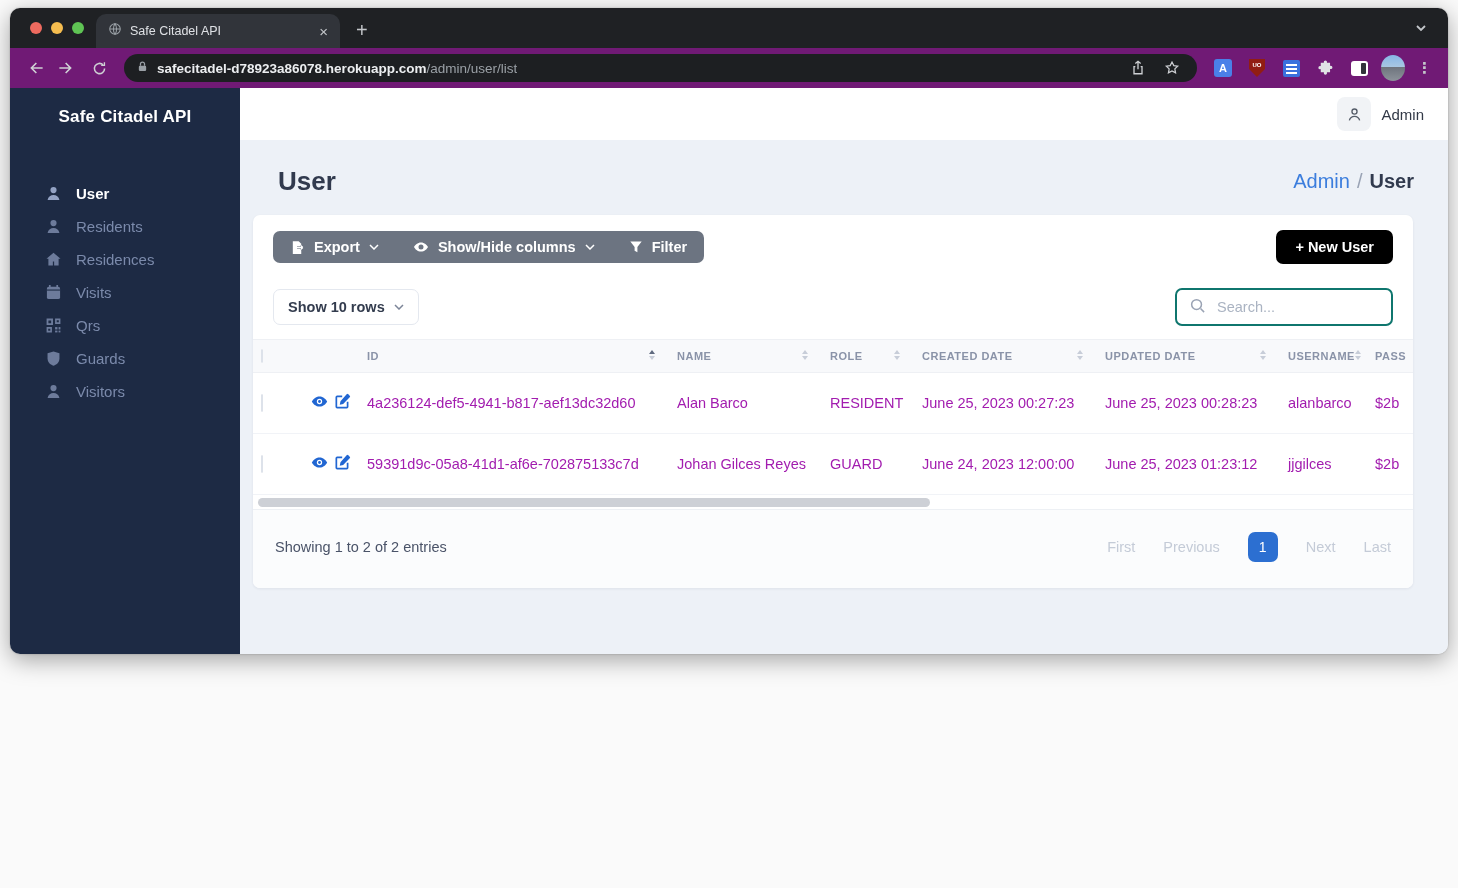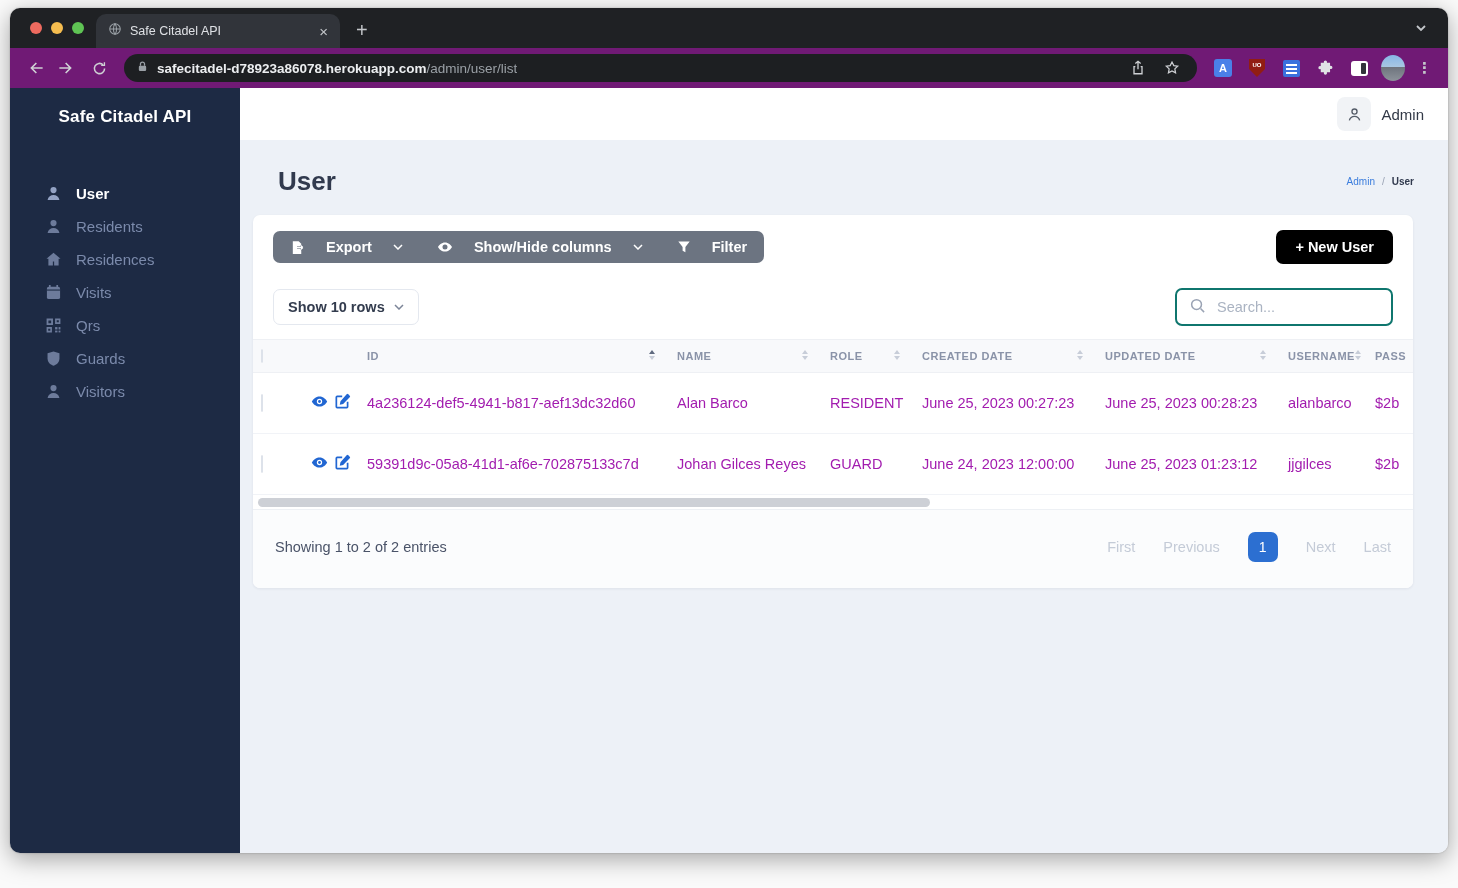--- a/index.html
+++ b/index.html
@@ -1,18 +1,18 @@
 <!DOCTYPE html>
 <html><head>
 <meta charset="utf-8">
 <style>
   html,body{margin:0;padding:0;width:1458px;height:888px;background:#fafafa;overflow:hidden;
     font-family:"Liberation Sans","DejaVu Sans",sans-serif;}
   *{box-sizing:border-box;}
-  .window{position:absolute;left:10px;top:8px;width:1438px;height:845px;border-radius:10px;overflow:hidden;
+  .window{position:absolute;left:10px;top:8px;width:1438px;height:646px;border-radius:10px;overflow:hidden;
     display:flex;flex-direction:column;box-shadow:0 6px 24px rgba(0,0,0,.35),0 0 2px rgba(0,0,0,.25);}
 
   
   .tabstrip{height:40px;background:#1f2124;position:relative;display:flex;align-items:flex-end;flex:0 0 auto;}
   .traffic{position:absolute;left:20px;top:14px;display:flex;gap:9px;}
   .tl{width:12px;height:12px;border-radius:50%;}
   .tl.red{background:#ee6a5f}.tl.yellow{background:#f5bd4f}.tl.green{background:#5fc454}
   .tab{margin-left:86px;width:244px;height:34px;background:#31343a;border-radius:10px 10px 0 0;
     display:flex;align-items:center;gap:8px;padding:0 9px 0 12px;}
   .tab-title{flex:1;color:#dfe1e5;font-size:12.5px;white-space:nowrap;overflow:hidden;}
@@ -52,30 +52,30 @@
   .nav-item.active svg{color:#93a2c4;opacity:1;}
 
   .main{flex:1;display:flex;flex-direction:column;background:#edf1f7;min-width:0;}
   .topbar{height:52px;background:#fff;display:flex;align-items:center;justify-content:flex-end;
     gap:10px;padding-right:24px;flex:0 0 auto;}
   .chip{width:34px;height:34px;border-radius:8px;background:#f1f3f6;display:flex;align-items:center;justify-content:center;}
   .topbar-label{font-size:15px;color:#323947;}
 
   .page-head{display:flex;justify-content:space-between;align-items:center;padding:26px 34px 0 38px;}
   .title{font-size:26px;font-weight:700;color:#313a4e;}
-  .breadcrumb{font-size:10px;}
+  .breadcrumb{font-size:20px;}
   .bc-link{color:#3b7ddd;}
   .bc-sep{color:#9aa3b5;margin:0 7px;}
   .bc-cur{color:#313a4e;font-weight:700;}
 
   .card{margin:18px 35px 0 13px;background:#fff;border-radius:7px;overflow:hidden;
     box-shadow:0 1px 3px rgba(25,35,60,.07);}
   .card-row1{display:flex;align-items:center;justify-content:space-between;padding:15px 20px 12px;}
   .btn-group{display:flex;background:#6c7481;border-radius:7px;}
-  .gbtn{display:flex;align-items:center;gap:21px;color:#fff;font-size:14.5px;font-weight:600;padding:8px 17px;}
+  .gbtn{display:flex;align-items:center;gap:9px;color:#fff;font-size:14.5px;font-weight:600;padding:8px 17px;}
   .btn-primary{background:#000000;color:#fff;font-size:14.5px;font-weight:600;padding:9px 19px;border-radius:7px;}
   .card-row2{display:flex;align-items:center;justify-content:space-between;padding:12px 20px 13px;}
   .btn-outline{display:flex;align-items:center;gap:9px;background:#fff;border:1px solid #e4e8ef;border-radius:7px;
     padding:9px 14px;font-size:14.5px;font-weight:600;color:#333c4e;}
   .chev{display:inline-flex;}
   .search{width:218px;height:38px;border:2px solid #0f766e;border-radius:7px;display:flex;align-items:center;
     gap:9px;padding:0 12px;background:#fff;}
   .search input{border:0;outline:0;font-size:14.5px;width:100%;color:#333c4e;font-family:inherit;}
   .search input::placeholder{color:#aab3c2;}
 

